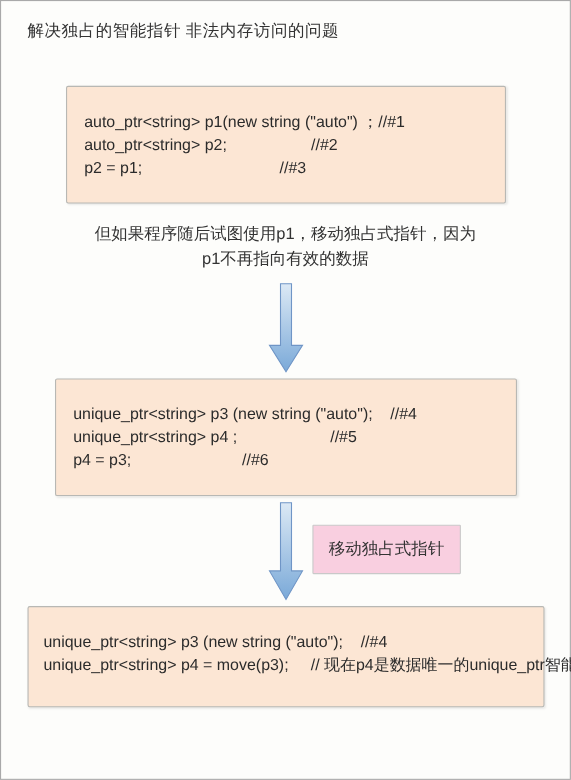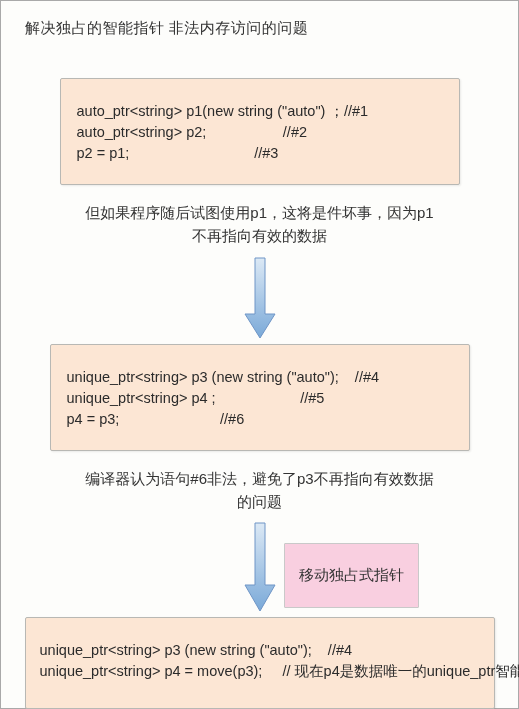--- a/index.html
+++ b/index.html
@@ -59,57 +59,56 @@
     justify-content: center;
     margin: 4px 0 4px 0;
   }
   .arrow-wrap.short { height: 84px; }
   .callout {
     position: absolute;
     left: 55%;
     top: 22px;
     background: #f9cfe0;
     border: 1px solid #c9c9c9;
-    padding: 22px 14px;
+    padding: 12px 14px;
     font-size: 15px;
     color: #333;
     border-radius: 1px;
   }
   svg.arrow { display: block; }
 </style>
 </head>
 <body>
 
 <div class="canvas">
 
   <div class="title">解决独占的智能指针 非法内存访问的问题</div>
 
   <div class="code-box box1">auto_ptr&lt;string&gt; p1(new string ("auto") ；//#1
 auto_ptr&lt;string&gt; p2;                   //#2
 p2 = p1;                               //#3</div>
 
-  <div class="caption">但如果程序随后试图使用p1，这将是件坏事，因为p1不再指向有效的数据</div>
+  <div class="caption">但如果程序随后试图使用p1，移动独占式指针，因为p1不再指向有效的数据</div>
 
   <div class="arrow-wrap short">
     <svg class="arrow" width="34" height="84">
       <defs>
         <linearGradient id="g1" x1="0" y1="0" x2="0" y2="1">
           <stop offset="0%" stop-color="#dce9f5"></stop>
           <stop offset="100%" stop-color="#7aa9d8"></stop>
         </linearGradient>
       </defs>
       <path d="M12 2 L22 2 L22 58 L32 58 L17 82 L2 58 L12 58 Z" fill="url(#g1)" stroke="#6f95c6" stroke-width="1"></path>
     </svg>
   </div>
 
   <div class="code-box box2">unique_ptr&lt;string&gt; p3 (new string ("auto");    //#4
 unique_ptr&lt;string&gt; p4 ;                     //#5
 p4 = p3;                         //#6</div>
 
-  <div class="caption">编译器认为语句#6非法，避免了p3不再指向有效数据的问题</div>
 
   <div class="arrow-wrap">
     <svg class="arrow" width="34" height="92">
       <defs>
         <linearGradient id="g2" x1="0" y1="0" x2="0" y2="1">
           <stop offset="0%" stop-color="#dce9f5"></stop>
           <stop offset="100%" stop-color="#7aa9d8"></stop>
         </linearGradient>
       </defs>
       <path d="M12 2 L22 2 L22 64 L32 64 L17 90 L2 64 L12 64 Z" fill="url(#g2)" stroke="#6f95c6" stroke-width="1"></path>

